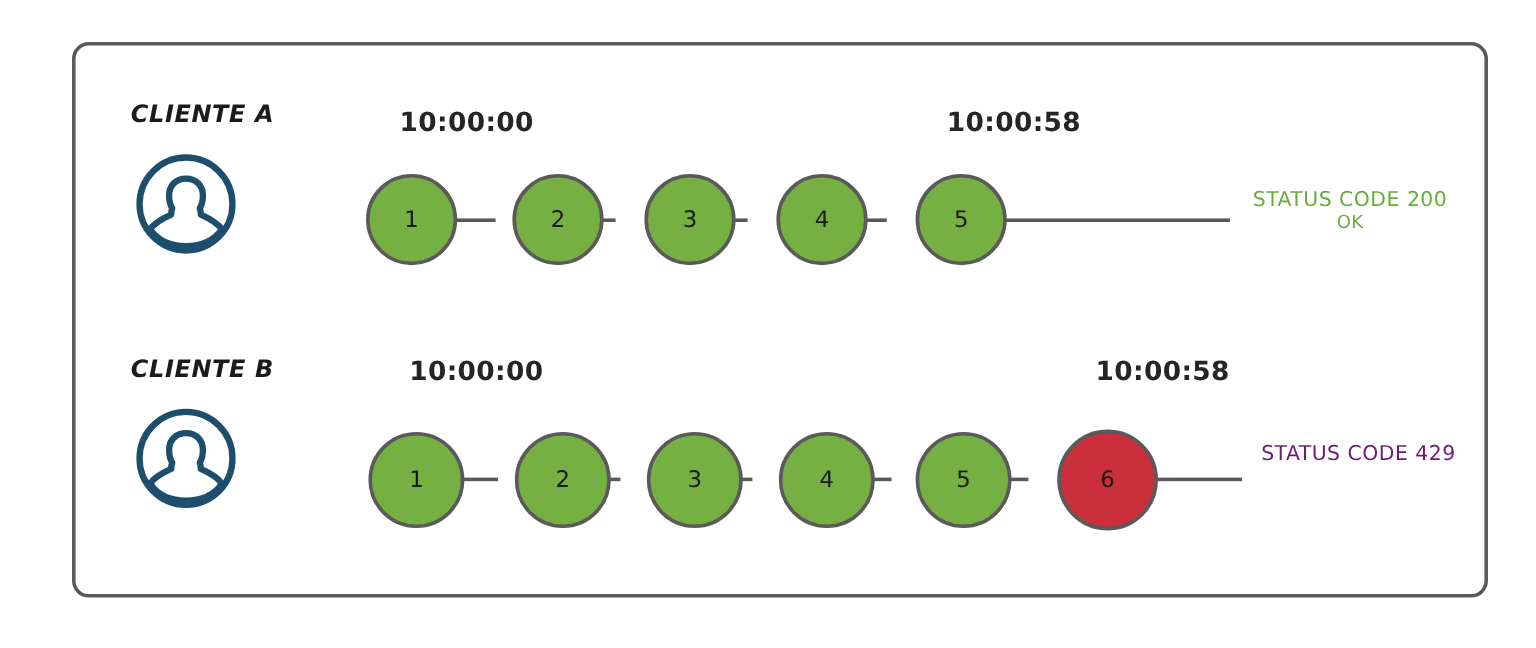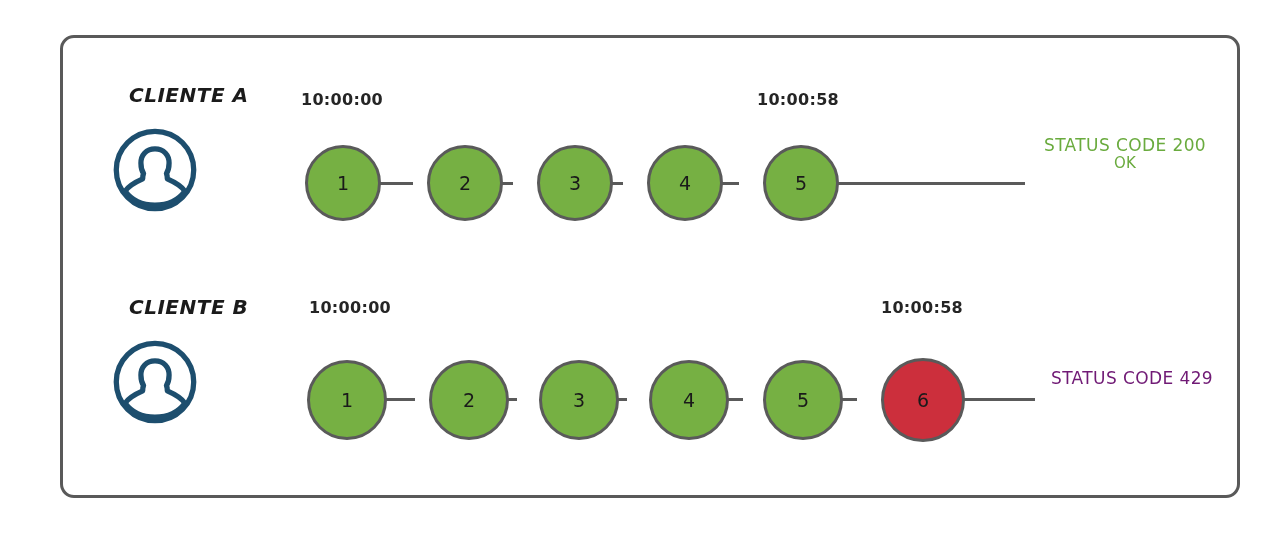--- a/index.html
+++ b/index.html
@@ -43,21 +43,20 @@
     position: absolute;
     left: 46px;
     top: 45px;
     font-family: "DejaVu Sans", sans-serif;
     font-size: 20px;
     font-style: italic;
     font-weight: 600;
     letter-spacing: 0.5px;
     color: #1b1b1b;
     white-space: nowrap;
-    margin-left: 20px;
   }
 
   
   .avatar {
     position: absolute;
     left: 48px;
     top: 88px;
     width: 88px;
     height: 88px;
   }
@@ -68,25 +67,26 @@
     position: absolute;
     top: 0;
     left: 0;
     width: 100%;
     height: 212px;
   }
 
   .timestamp {
     position: absolute;
     font-family: "DejaVu Sans", sans-serif;
-    font-size: 16px;
+    font-size: 22px;
     font-weight: bold;
     color: #252525;
     white-space: nowrap;
     letter-spacing: 0.3px;
+    margin-left: 32px;
   }
 
   
   .connector {
     position: absolute;
     height: 3px;
     background: #5a5a5a;
   }
 
   
@@ -165,21 +165,21 @@
       <div class="connector" style="left:538px; top:144px; width:22px;"></div>
       <div class="connector" style="left:648px; top:144px; width:28px;"></div>
       <div class="connector" style="left:772px; top:144px; width:190px;"></div>
 
       <div class="node ok" style="left:242px; top:107px; width:76px; height:76px;">1</div>
       <div class="node ok" style="left:364px; top:107px; width:76px; height:76px;">2</div>
       <div class="node ok" style="left:474px; top:107px; width:76px; height:76px;">3</div>
       <div class="node ok" style="left:584px; top:107px; width:76px; height:76px;">4</div>
       <div class="node ok" style="left:700px; top:107px; width:76px; height:76px;">5</div>
 
-      <div class="status-block status-ok" style="left:962px; top:97px; width:200px;">
+      <div class="status-block status-ok" style="left:962px; top:119px; width:200px;">
         <div class="status-line-1">STATUS CODE 200</div>
         <div class="status-line-2">OK</div>
       </div>
 
     </div>
   </div>
 
   <div class="client-row" id="row-client-b">
 
     <div class="client-label">CLIENTE B</div>

